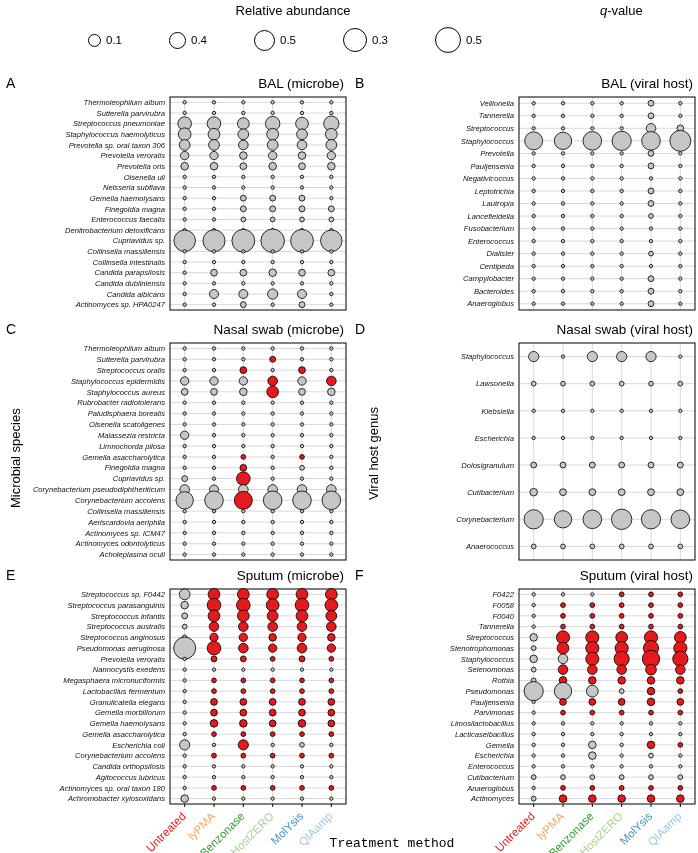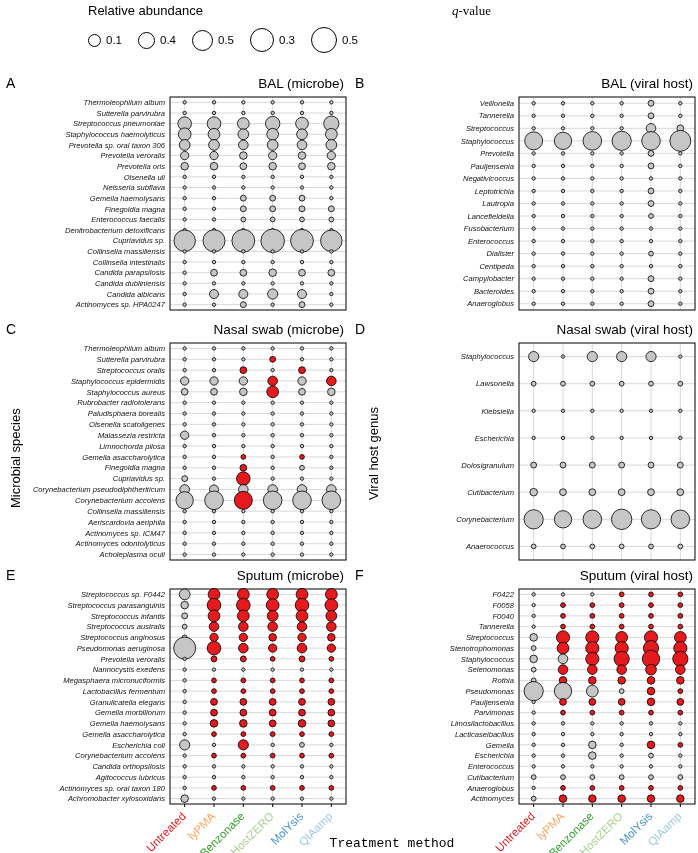--- a/index.html
+++ b/index.html
@@ -1,23 +1,23 @@
 <!DOCTYPE html>
 <html><head>
 <meta charset="utf-8">
 <style>
   html,body{margin:0;padding:0;background:#fff;}
   body{width:698px;height:853px;position:relative;font-family:"Liberation Sans",sans-serif;overflow:hidden;color:#000;}
-  #legend{position:absolute;top:3px;left:88px;display:flex;align-items:flex-start;}
+  #legend{position:absolute;top:3px;left:88px;display:flex;align-items:flex-start;text-align:center;}
   .leg-title{font-size:13px;margin-bottom:7px;}
-  .leg-items{display:flex;align-items:center;height:30px;}
+  .leg-items{display:flex;align-items:center;height:30px;gap:31px;}
   .leg-item{display:flex;align-items:center;margin-right:16px;}
   .leg-circle{border-radius:50%;background:#fff;border:1.2px solid #000;margin-right:5px;flex:0 0 auto;}
   .leg-label{font-size:11.5px;}
-  #q-legend{margin-left:78px;font-family:Liberation Serif, serif;}
+  #q-legend{margin-left:102px;}
   svg text{font-family:"Liberation Sans",sans-serif;}
   #xlabel{position:absolute;top:836px;left:86px;width:612px;text-align:center;font-size:13px;font-family:Liberation Mono, monospace;}
   .vlabel{position:absolute;font-size:13px;transform:rotate(-90deg);transform-origin:left top;white-space:nowrap;}
 </style>
 </head>
 <body>
 
 <div id="legend">
   <div>
     <div class="leg-title">Relative abundance</div>

